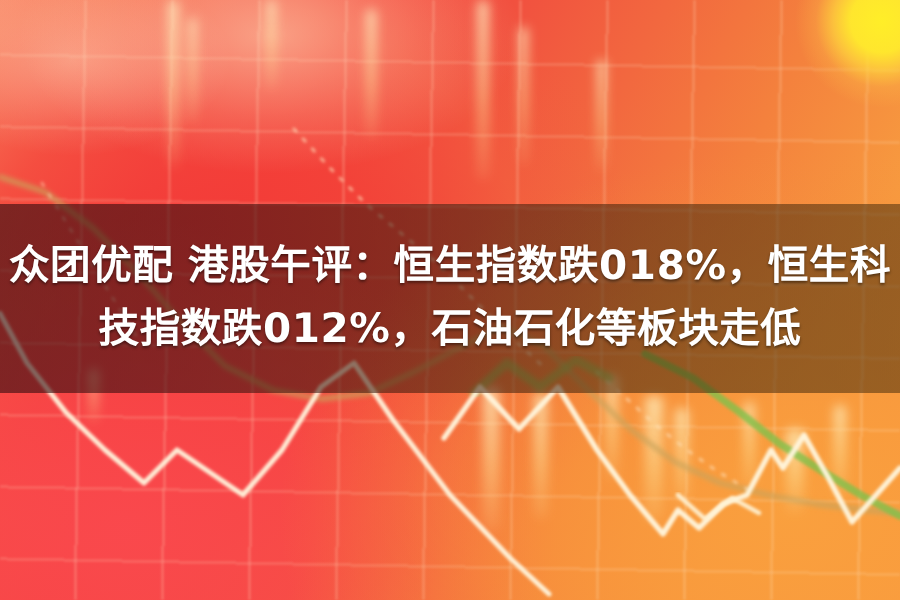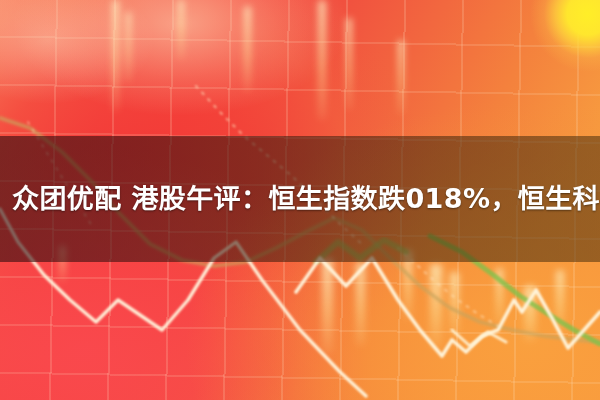--- a/index.html
+++ b/index.html
@@ -140,21 +140,21 @@
     top: 136px;
     height: 126px;
     background: linear-gradient(100deg,
         rgba(46,10,14,0.60) 0%,
         rgba(52,14,14,0.58) 22%,
         rgba(58,26,12,0.56) 48%,
         rgba(62,36,10,0.54) 72%,
         rgba(66,42,10,0.52) 100%);
     display: flex;
     flex-direction: column;
-    align-items: flex-end;
+    align-items: center;
     justify-content: center;
     gap: 2px;
   }
   .headline-line {
     color: #ffffff;
     font-size: 27px;
     font-weight: 700;
     line-height: 40px;
     letter-spacing: 0.4px;
     white-space: nowrap;
@@ -218,15 +218,16 @@
 
     <polyline filter="url(#soften)" fill="none" stroke="#fff6dd" stroke-opacity="0.95" stroke-width="3.4" stroke-linejoin="round" stroke-linecap="round" points="0,209 18,242 44,275 70,300 96,322 118,300 140,315 162,330 188,300 214,258 236,242 262,280 300,330 340,372 366,396"></polyline>
 
     <polyline filter="url(#soften)" fill="none" stroke="#fff6dd" stroke-opacity="0.96" stroke-width="3.6" stroke-linejoin="round" stroke-linecap="round" points="296,292 320,258 346,286 372,258 398,300 420,330 442,356 452,340 466,352 482,336 498,330 514,300 522,312 536,290 552,318 568,348 584,330 600,312"></polyline>
 
     <polyline filter="url(#soften)" fill="none" stroke="#fff4d6" stroke-opacity="0.9" stroke-width="3" stroke-linejoin="round" stroke-linecap="round" points="452,330 470,346 488,332 506,342"></polyline>
   </svg>
 
   <div id="text-band">
     <div class="headline-line">众团优配 港股午评：恒生指数跌018%，恒生科</div>
+    <div class="headline-line">技指数跌012%，石油石化等板块走低</div>
   </div>
 
 </div>
 
 </body></html>

